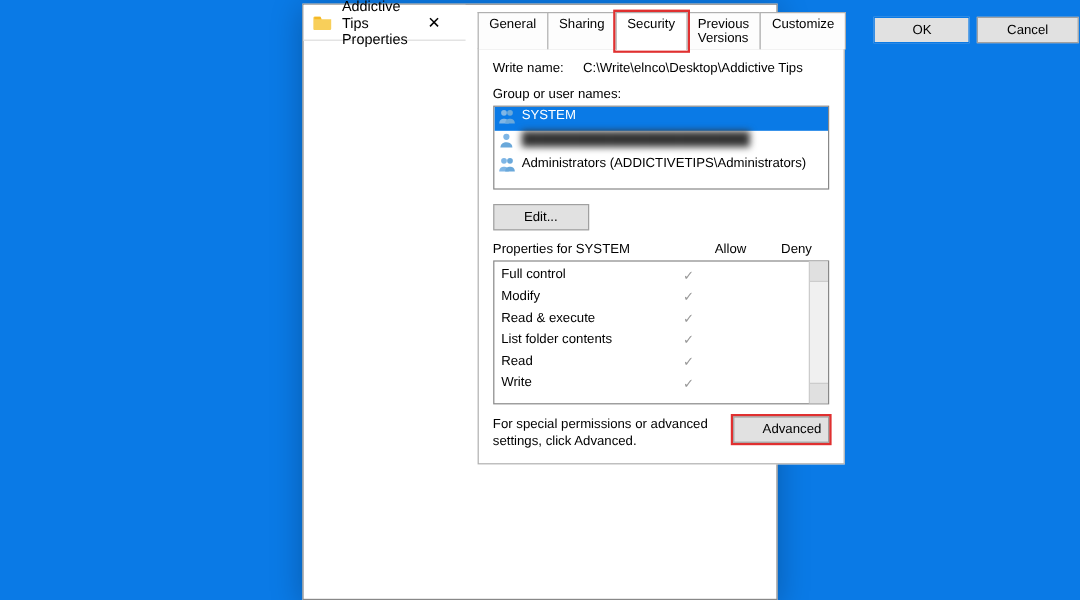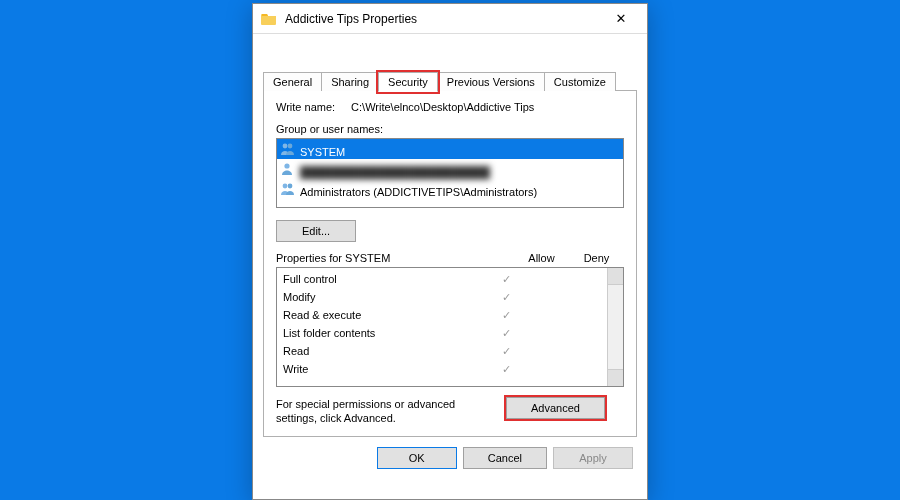--- a/index.html
+++ b/index.html
@@ -12,21 +12,21 @@
     position: relative;
     overflow: hidden;
   }
   .window {
     position: absolute;
     left: 252px; top: 3px;
     width: 396px; height: 497px;
     background: #fff;
     border: 1px solid #888;
     box-shadow: 0 4px 24px rgba(0,0,0,0.25);
-    display: flex; flex-direction: column;
+    display: flex; flex-direction: row;
   }
   .titlebar {
     height: 30px;
     display: flex; align-items: center;
     padding: 0 4px 0 8px;
     background: #fff;
     border-bottom: 1px solid #ddd;
   }
   .titlebar .folder-icon {
     width: 16px; height: 16px; margin-right: 8px;
@@ -41,21 +41,20 @@
     cursor: default;
   }
 
   .tabarea {
     padding: 6px 10px 0 10px;
   }
   .tabstrip {
     display: flex;
     position: relative;
     z-index: 2;
-    margin-top: 32px;
   }
   .tab {
     padding: 3px 9px;
     border: 1px solid #b0b0b0;
     border-bottom: none;
     background: #fdfdfd;
     font-size: 11px;
     margin-right: -1px;
     position: relative;
     cursor: default;
@@ -83,21 +82,21 @@
 
   .listbox {
     border: 1px solid #888;
     height: 70px;
     background:#fff;
     overflow: hidden;
     font-size: 11px;
     margin-top: 3px;
   }
   .listitem {
-    display:flex; align-items:flex-end; gap:4px;
+    display:flex; align-items:flex-start; gap:4px;
     padding: 1px 3px;
     height: 20px;
   }
   .listitem.selected { background:#0a7ae6; color:#fff; }
   .usericon { width:16px; height:16px; display:flex; }
   .usericon svg { width:16px; height:14px; }
   .blur-text {
     display:inline-block;
     filter: blur(3px);
     color:#333;

